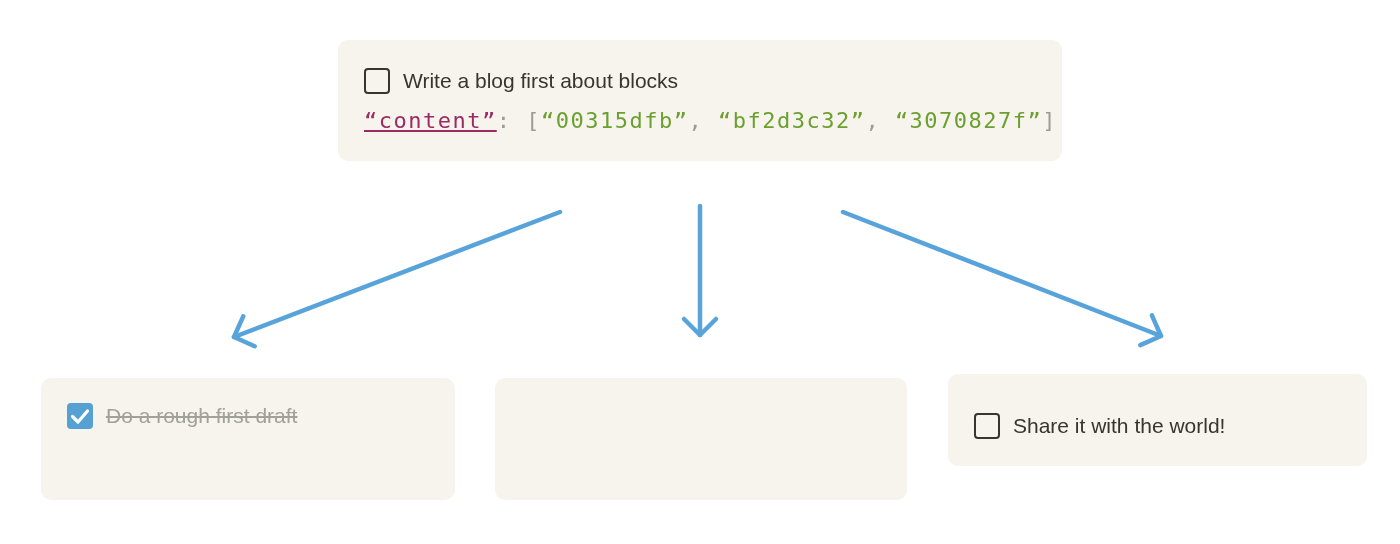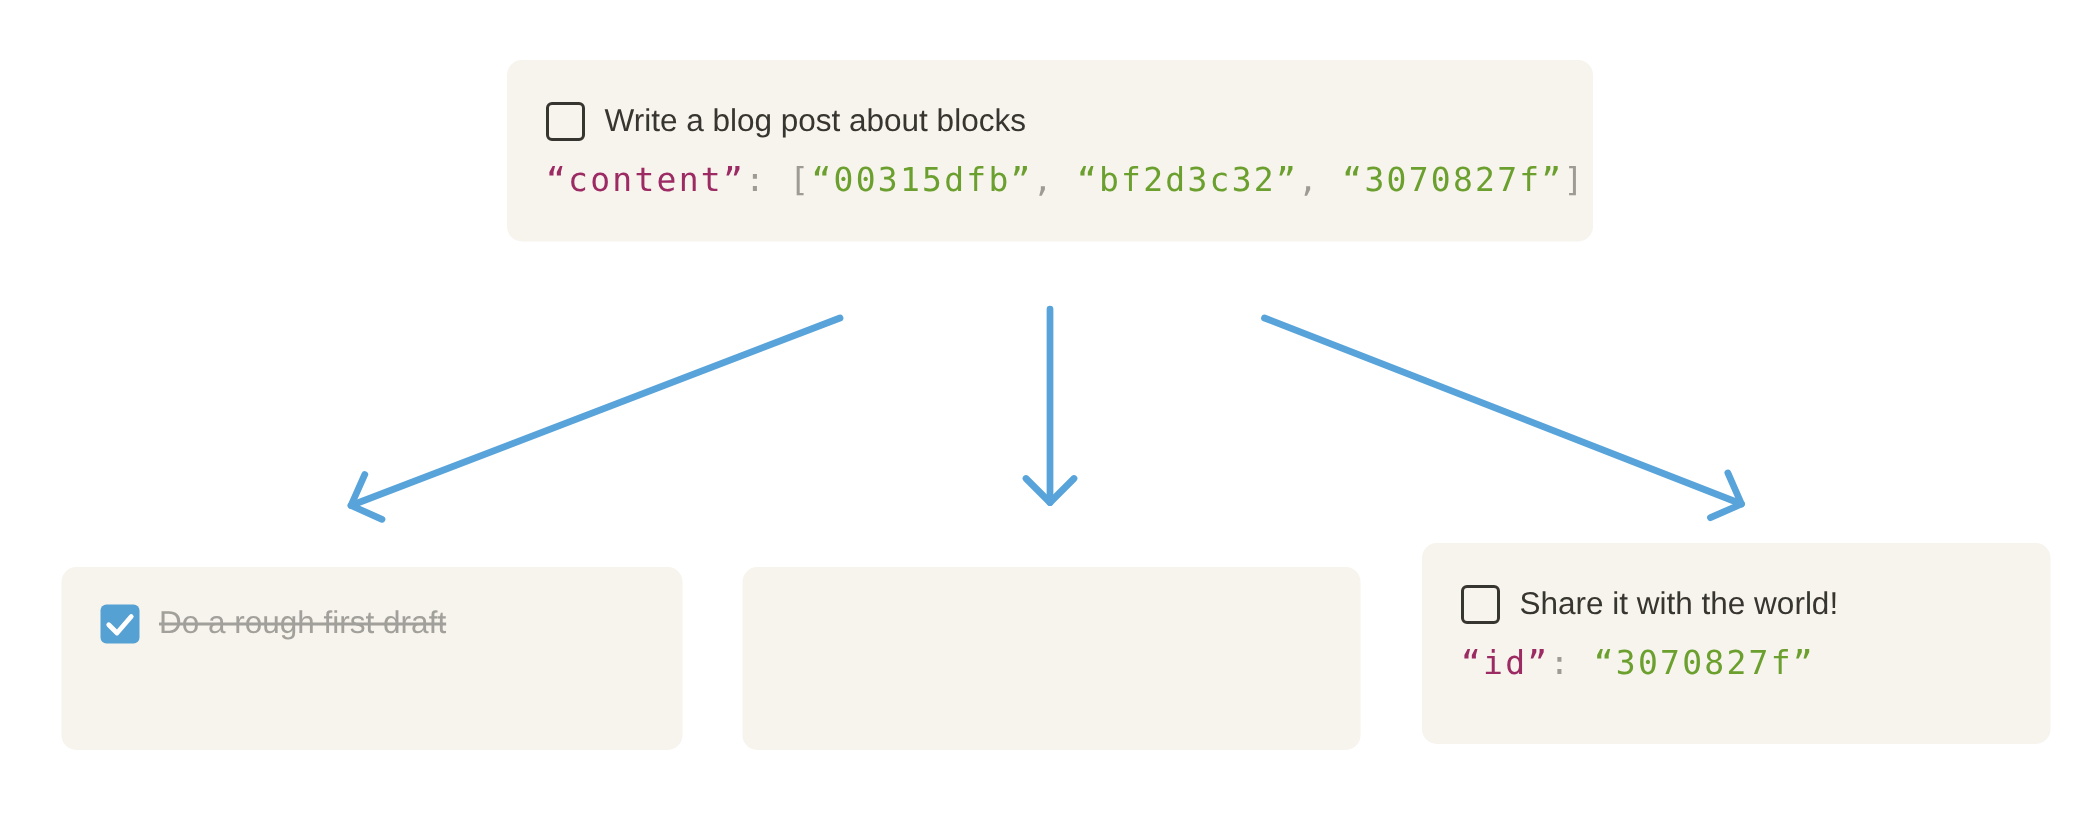--- a/index.html
+++ b/index.html
@@ -17,21 +17,21 @@
   .block {
     position: absolute;
     background: var(--box-bg, #f7f3ed);
     border-radius: 10px;
     box-sizing: border-box;
     padding: 28px 26px 0 26px;
   }
   #parent-block { left: 338px; top: 40px;  width: 724px; height: 121px; }
   #child-block-0 { left: 41px;  top: 378px; width: 414px; height: 122px; padding-top: 25px; }
   #child-block-1 { left: 495px; top: 378px; width: 412px; height: 122px; padding-top: 25px; }
-  #child-block-2 { left: 948px; top: 362px; width: 419px; height: 134px; padding-top: 28px; }
+  #child-block-2 { left: 948px; top: 374px; width: 419px; height: 92px; padding-top: 39px; }
 
   .todo-row {
     display: flex;
     align-items: center;
     gap: 13px;
   }
   .checkbox {
     width: 26px;
     height: 26px;
     box-sizing: border-box;
@@ -60,21 +60,21 @@
     text-decoration-thickness: 2px;
   }
   .code-line {
     margin-top: 13px;
     font-family: "DejaVu Sans Mono", monospace;
     font-size: 22px;
     line-height: 28px;
     letter-spacing: 1.5px;
     white-space: pre;
   }
-  .tok-key   { color: var(--code-key, #9c2b63); }
+  .tok-key   { color: var(--code-key, #9c2b63); text-decoration: underline; }
   .tok-punct { color: var(--code-punct, #9e9b95); }
   .tok-val   { color: var(--code-value, #6ba02f); }
 
   #arrows {
     position: absolute;
     left: 0;
     top: 0;
     pointer-events: none;
   }
   .arrow-line, .arrow-head-path {
@@ -91,21 +91,21 @@
     stroke-linejoin: round;
     fill: none;
   }
 </style>
 </head>
 <body>
 
 <div class="block" id="parent-block">
   <div class="todo-row">
     <div class="checkbox unchecked"></div>
-    <div class="todo-label">Write a blog post about blocks</div>
+    <div class="todo-label">Write a blog first about blocks</div>
   </div>
   <div class="code-line"><span class="tok-key">“content”</span><span class="tok-punct">: </span><span class="tok-punct">[</span><span class="tok-val">“00315dfb”</span><span class="tok-punct">, </span><span class="tok-val">“bf2d3c32”</span><span class="tok-punct">, </span><span class="tok-val">“3070827f”</span><span class="tok-punct">]</span></div>
 </div>
 
 <svg id="arrows" width="1400" height="544" viewBox="0 0 1400 544">
   <defs>
     <marker id="vhead" markerUnits="userSpaceOnUse" markerWidth="44" markerHeight="44" refX="20" refY="20" orient="auto">
       <path class="arrow-head-path" d="M4,4 L20,20 L4,36"></path>
     </marker>
   </defs>
@@ -126,14 +126,13 @@
 </div>
 
 <div class="block" id="child-block-1">
 </div>
 
 <div class="block" id="child-block-2">
   <div class="todo-row">
     <div class="checkbox unchecked"></div>
     <div class="todo-label">Share it with the world!</div>
   </div>
-  <div class="code-line"><span class="tok-key">“id”</span><span class="tok-punct">: </span><span class="tok-val">“3070827f”</span></div>
 </div>
 
 </body></html>

